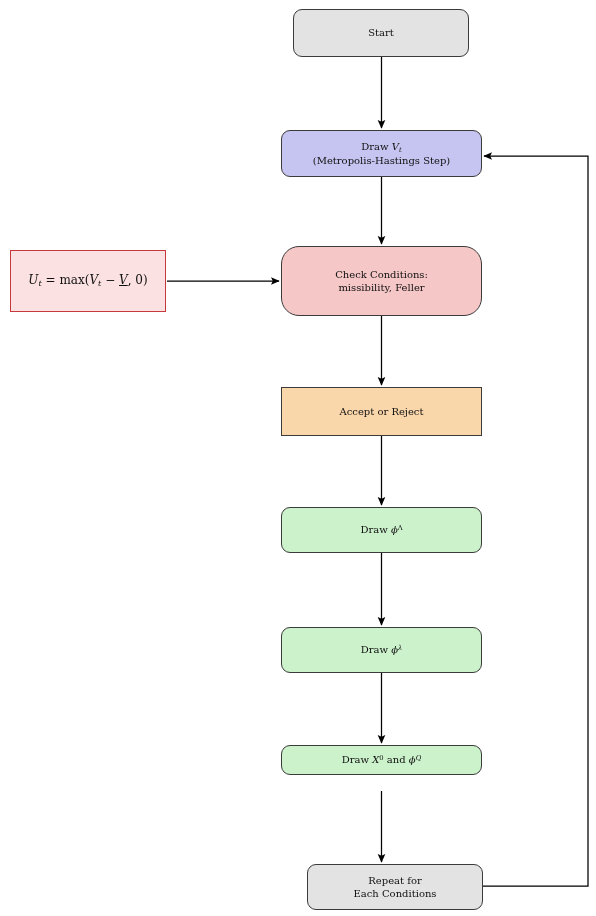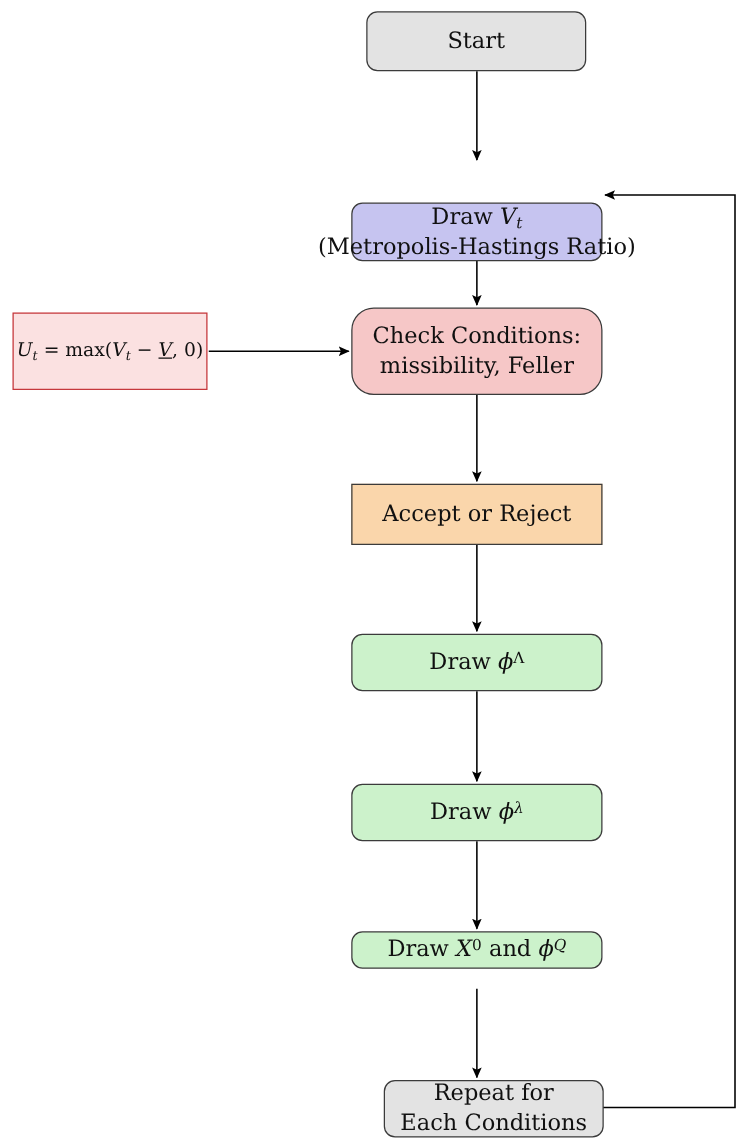--- a/index.html
+++ b/index.html
@@ -24,21 +24,21 @@
   .node {
     position: absolute;
     box-sizing: border-box;
     display: flex;
     flex-direction: column;
     align-items: center;
     justify-content: center;
     text-align: center;
     border: 1px solid #3b3b3b;
     font-family: "DejaVu Serif", "Liberation Serif", serif;
-    font-size: 18px;
+    font-size: 10px;
     color: #101010;
     line-height: 1.32;
     z-index: 2;
   }
   .node .line {
     display: block;
     white-space: nowrap;
   }
   .rounded { border-radius: 9px; }
   .sharp   { border-radius: 0; }
@@ -46,21 +46,21 @@
   
   #node-start      { left: 293px; top: 9px;   width: 176px; height: 48px; }
   #node-draw-v     { left: 281px; top: 130px; width: 201px; height: 47px; }
   #node-check      { left: 281px; top: 246px; width: 201px; height: 70px; border-radius: 18px; }
   #node-accept     { left: 281px; top: 387px; width: 201px; height: 49px; gap: 29px; }
   #node-phi-lambda-upper { left: 281px; top: 507px; width: 201px; height: 46px; }
   #node-phi-lambda-lower { left: 281px; top: 627px; width: 201px; height: 46px; }
   #node-x0-phiq    { left: 281px; top: 745px; width: 201px; height: 30px; }
   #node-repeat     { left: 307px; top: 864px; width: 176px; height: 46px; }
   #node-formula    { left: 10px;  top: 250px; width: 156px; height: 62px;
-                     border: 1.4px solid #c5383c; font-size: 15px; }
+                     border: 1.4px solid #c5383c; font-size: 12px; }
 
   
   .mathvar { font-style: italic; font-family: "DejaVu Serif","Liberation Serif",serif; }
   .mathit  { font-style: italic; }
   sub { font-size: 0.68em; font-style: italic; vertical-align: baseline;
         position: relative; top: 0.28em; }
   sup { font-size: 0.68em; vertical-align: baseline;
         position: relative; top: -0.45em; }
   .ul-v { text-decoration: underline; font-style: italic; }
   .op { font-style: normal; }
@@ -94,23 +94,23 @@
     <line x1="381.5" y1="791" x2="381.5" y2="862" marker-end="url(#arrowhead)"></line>
 
     <path d="M 469 886 L 588 886 L 588 156 L 484 156" marker-end="url(#arrowhead)"></path>
   </g>
 </svg>
 
 <div class="node rounded" id="node-start" style="background:#e3e3e3;">
   <span class="line">Start</span>
 </div>
 
-<div class="node rounded" id="node-draw-v" style="background:#c6c4f0;margin-top:32px;">
+<div class="node rounded" id="node-draw-v" style="background:#c6c4f0;">
   <span class="line"><span>Draw </span><span class="mathvar">V</span><sub>t</sub></span>
-  <span class="line">(Metropolis-Hastings Ratio)</span>
+  <span class="line">(Metropolis-Hastings Step)</span>
 </div>
 
 <div class="node rounded" id="node-check" style="background:#f6c7c7;">
   <span class="line">Check Conditions:</span>
   <span class="line">missibility, Feller</span>
 </div>
 
 <div class="node sharp" id="node-accept" style="background:#fad6ab;">
   <span class="line">Accept or Reject</span>
 </div>

